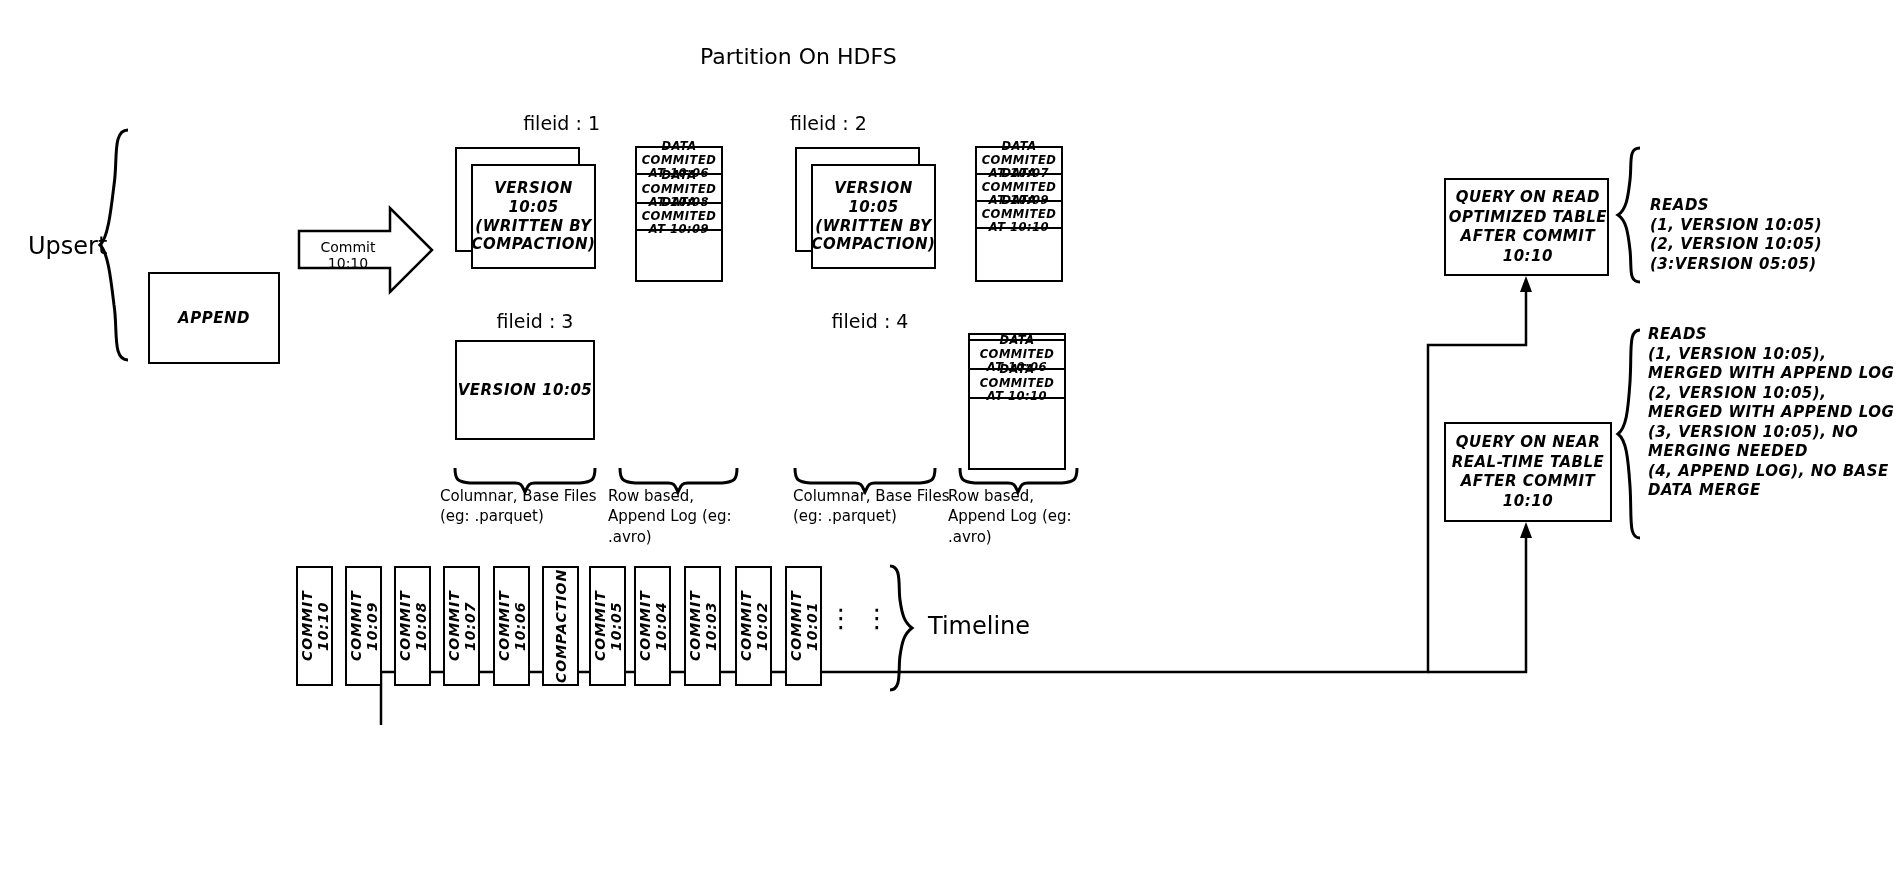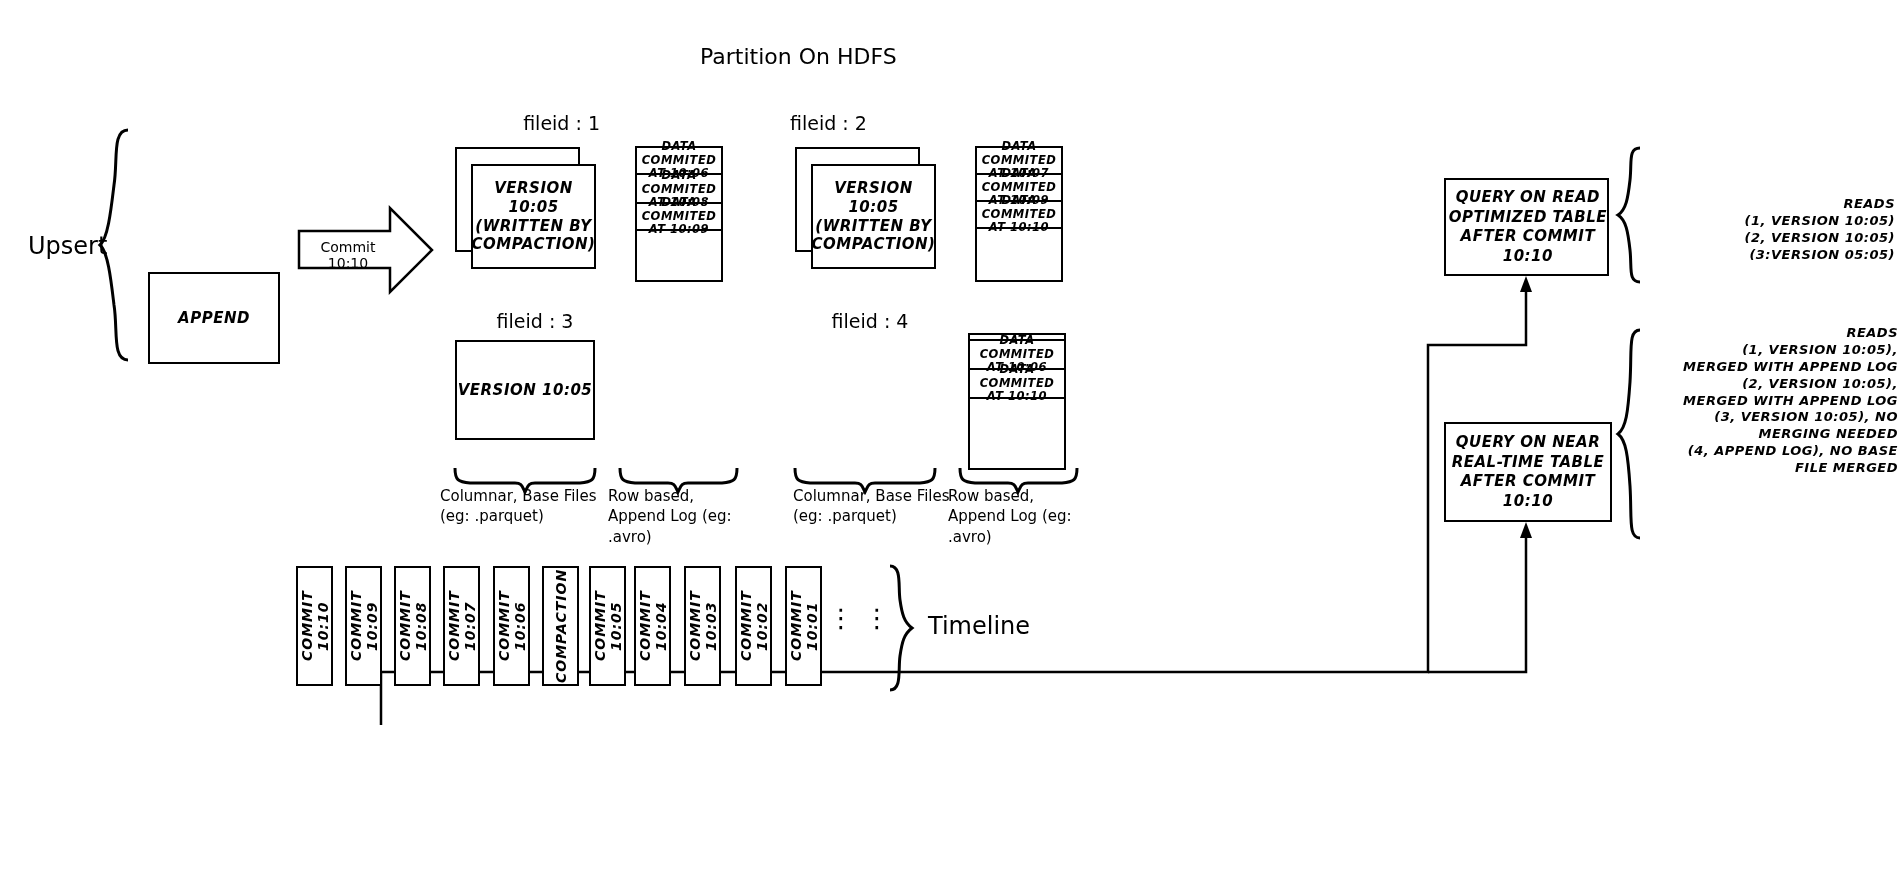--- a/index.html
+++ b/index.html
@@ -10,21 +10,21 @@
   .box{border:2.5px solid #000;background:#fff;display:flex;align-items:center;
        justify-content:center;text-align:center;}
   .hand{font-family:"DejaVu Sans",sans-serif;font-weight:bold;font-style:italic;
         letter-spacing:.5px;}
   .plain{font-family:"DejaVu Sans",sans-serif;font-weight:400;}
   .title{font-size:22px;}
   .lbl{font-size:19px;}
   .boxtxt{font-size:15px;line-height:1.25;}
   .logtxt{font-size:11.5px;line-height:1.2;font-weight:bold;font-style:italic;}
   .cap{font-size:15px;line-height:1.35;text-align:left;}
-  .reads{font-size:13px;line-height:1.3;text-align:right;font-weight:bold;font-style:italic;}
+  .reads{font-size:15px;line-height:1.3;text-align:left;font-weight:bold;font-style:italic;}
   .vert{writing-mode:vertical-rl;text-orientation:mixed;transform:rotate(180deg);
         font-size:14px;font-weight:bold;font-style:italic;letter-spacing:1px;
         display:flex;align-items:center;justify-content:center;}
   .logcell{border-bottom:2.5px solid #000;display:flex;align-items:center;
            justify-content:center;text-align:center;box-sizing:border-box;}
   svg{position:absolute;left:0;top:0;overflow:visible;}
   .dots{font-size:26px;letter-spacing:0;line-height:.5;text-align:center;}
 </style>
 </head>
 <body>
@@ -160,21 +160,21 @@
 
   <div class="abs hand reads" style="left:1648px;top:325px;width:250px;">
     <div>READS</div>
     <div>(1, VERSION 10:05),</div>
     <div>MERGED WITH APPEND LOG</div>
     <div>(2, VERSION 10:05),</div>
     <div>MERGED WITH APPEND LOG</div>
     <div>(3, VERSION 10:05), NO</div>
     <div>MERGING NEEDED</div>
     <div>(4, APPEND LOG), NO BASE</div>
-    <div>FILE MERGED</div>
+    <div>DATA MERGE</div>
   </div>
 
   <svg width="1900" height="880">
 
     <path d="M381,725 L381,672 L1428,672 L1428,345 L1526,345 L1526,287" fill="none" stroke="#000" stroke-width="2.5"></path>
     <polygon points="1526,276 1520,292 1532,292" fill="#000"></polygon>
 
     <path d="M1428,672 L1526,672 L1526,533" fill="none" stroke="#000" stroke-width="2.5"></path>
     <polygon points="1526,522 1520,538 1532,538" fill="#000"></polygon>
   </svg>

